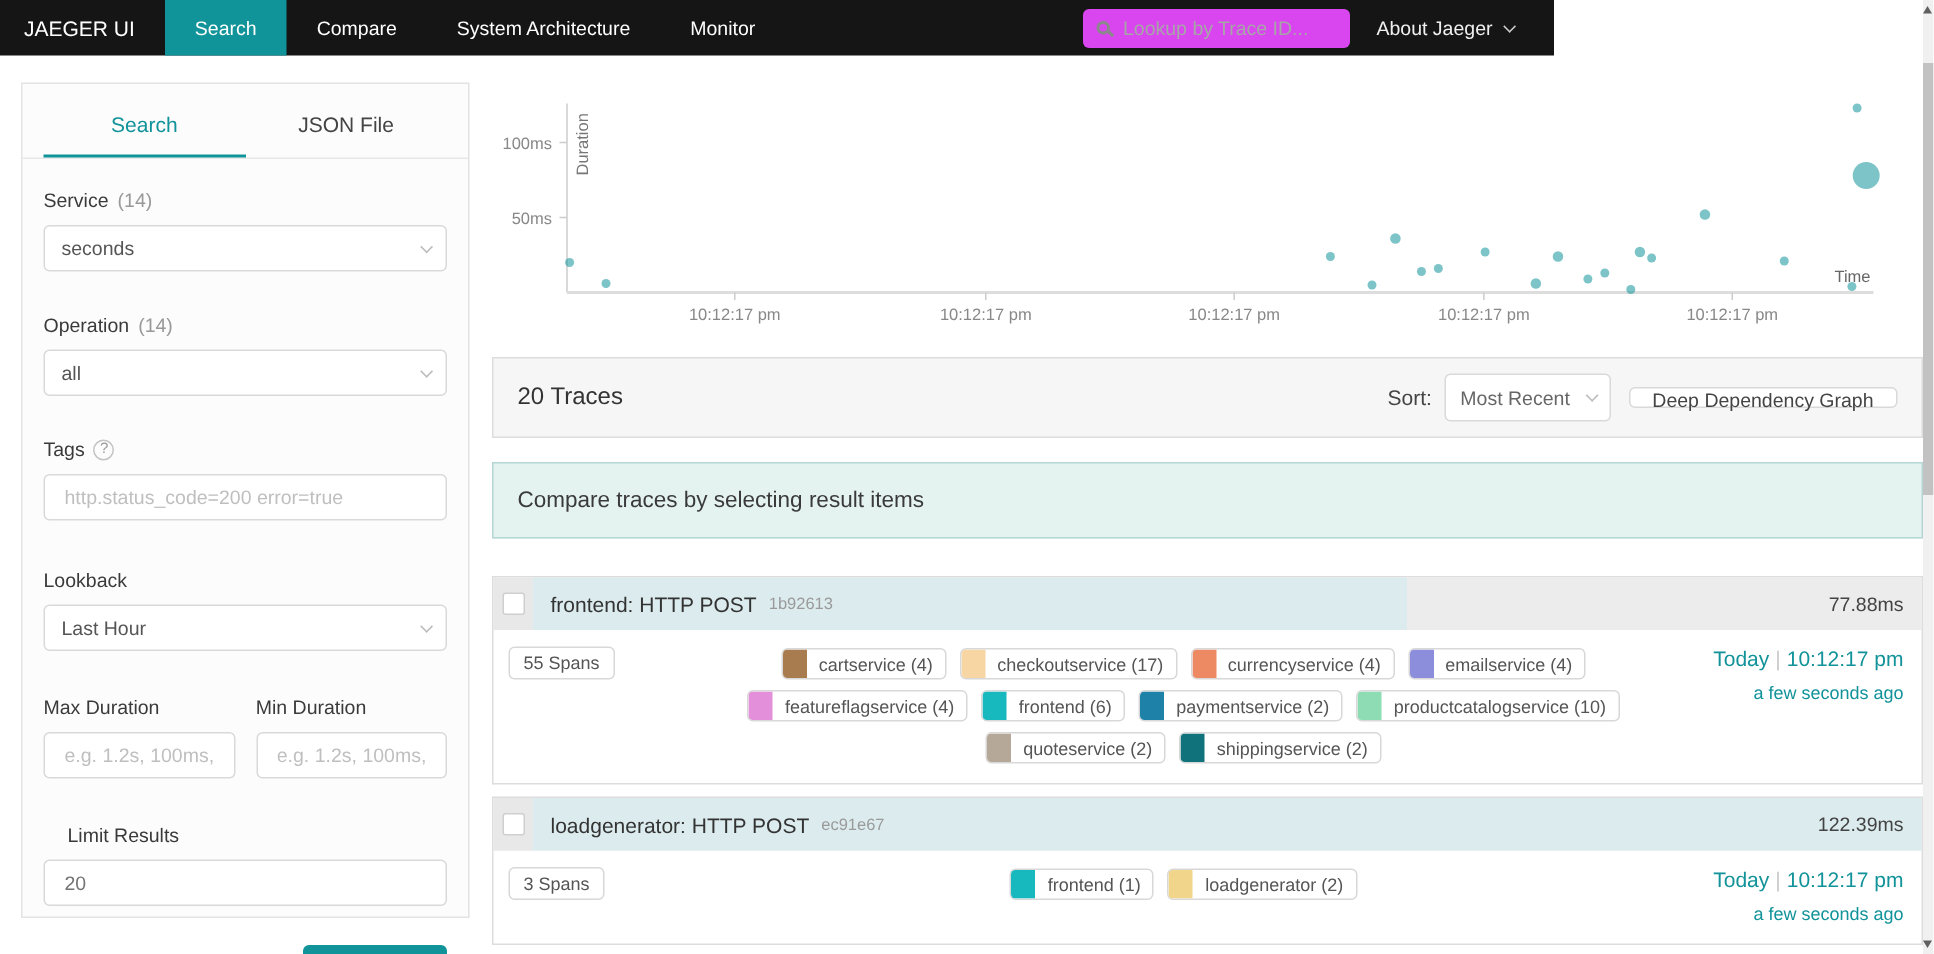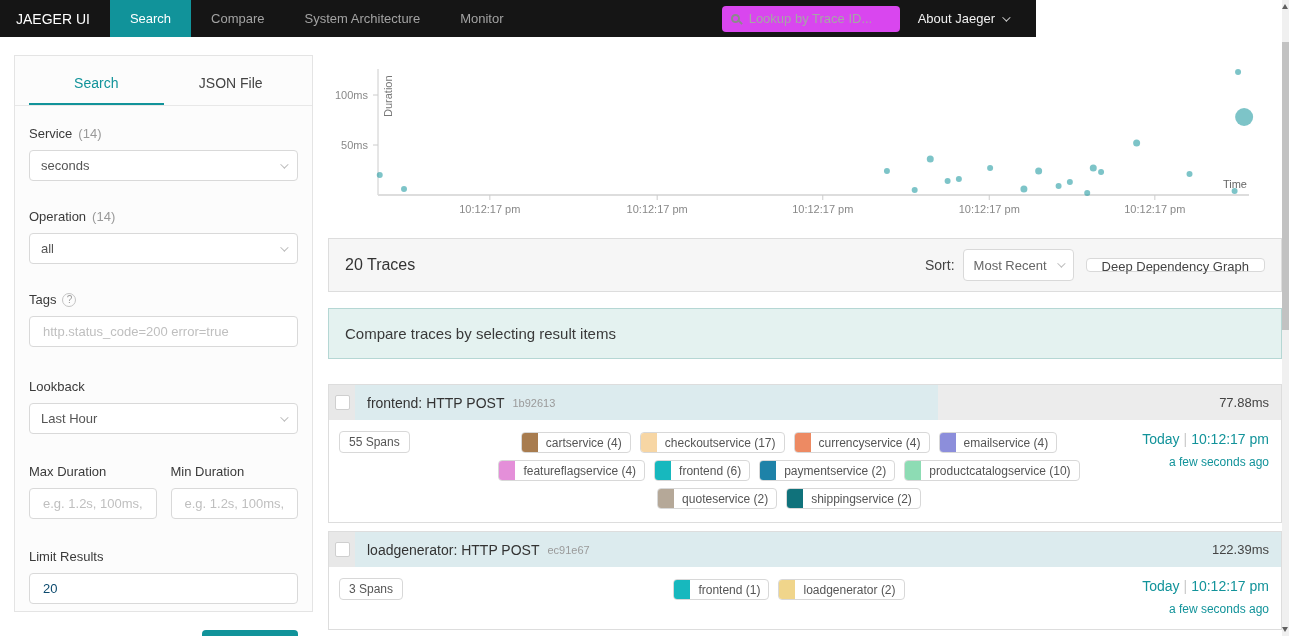--- a/index.html
+++ b/index.html
@@ -6,21 +6,21 @@
   html,body { margin:0; padding:0; }
   body {
     width:1289px; height:636px; overflow:hidden; position:relative;
     font-family:"Liberation Sans", sans-serif; background:#fff; color:#333;
   }
 
   
   .topnav { position:absolute; left:0; top:0; width:1036px; height:37px;
     background:#151515; display:flex; align-items:stretch; color:#e8e8e8; }
   .brand { display:flex; align-items:center; padding:0 20px 0 16px; color:#fff; font-size:14px; }
-  .nav-item { display:flex; align-items:center; padding:0 20px; font-size:13px; color:#a3a3a3; cursor:pointer; }
+  .nav-item { display:flex; align-items:center; padding:0 20px; font-size:13px; color:#ffffff; cursor:pointer; }
   .nav-item.active { background:#11939A; color:#fff; }
   .nav-spacer { flex:1; }
   .nav-search { display:flex; align-items:center; gap:7px; background:#d946ef; border-radius:4px;
     height:26px; width:178px; margin:auto 18px auto 0; padding:0 9px; }
   .nav-search input { border:none; outline:none; font-size:13px; width:100%; color:#333;
     font-family:"Liberation Sans",sans-serif; background:transparent; }
   .nav-search input::placeholder { color:#a6a6a6; }
   .mag { width:9px; height:9px; border:2px solid #8a8a8a; border-radius:50%; position:relative; flex:0 0 auto; }
   .mag::after { content:''; position:absolute; width:6px; height:2px; background:#8a8a8a;
     transform:rotate(45deg); right:-5px; bottom:-2px; }
@@ -33,21 +33,21 @@
   .sidebar { position:absolute; left:14px; top:55px; width:299px; height:557px;
     background:#fcfcfc; border:1px solid #e4e4e4; padding:0 14px; }
   .side-tabs { display:flex; gap:0; border-bottom:1px solid #e8e8e8; margin:0 -14px; padding:0 14px; }
   .side-tab { font-size:14px; padding:19px 14px 12px 14px; color:#444; cursor:pointer; width:50%; text-align:center; }
   .side-tab.active { color:#11939A; border-bottom:2px solid #11939A; }
   .fld-label { font-size:13px; color:#3a3a3a; margin:20px 0 9px 0; display:flex; align-items:center; gap:6px; }
   .fld-count { color:#999; }
   .select, .tinput { width:100%; height:31px; background:#fff; border:1px solid #d9d9d9; border-radius:4px;
     display:flex; align-items:center; padding:0 11px; font-size:13px; color:#555; cursor:pointer; }
   .select .sel-val { flex:1; white-space:nowrap; overflow:hidden; }
-  .tinput input { border:none; outline:none; width:100%; font-size:13px; color:#0c4a6e;
+  .tinput input { border:none; outline:none; width:100%; font-size:13px; color:#737373;
     font-family:"Liberation Sans",sans-serif; background:transparent; }
   .tinput input::placeholder { color:#bfbfbf; }
   .help { width:14px; height:14px; border:1px solid #c4c4c4; border-radius:50%; color:#9a9a9a; font-size:10px;
     display:inline-flex; align-items:center; justify-content:center; }
   .dur-row { display:flex; gap:14px; }
   .dur-row > div { flex:1; }
   .find-btn { background:#11939A; color:#fff; border:none; border-radius:4px; font-size:13px;
     padding:9px 14px; float:right; margin-top:26px; cursor:pointer; font-family:"Liberation Sans",sans-serif; }
 
   
@@ -177,21 +177,21 @@
     <div>
       <div class="fld-label" style="margin-top:30px;">
         <span>Min Duration</span>
       </div>
       <div class="tinput">
         <input type="text" placeholder="e.g. 1.2s, 100ms, 500us" style="">
       </div>
     </div>
   </div>
 
-  <div class="fld-label" style="margin-top:30px;">
+  <div class="fld-label" style="margin-top:30px;margin-left:16px;">
     <span>Limit Results</span>
   </div>
   <div class="tinput">
     <input type="text" value="20" style="">
   </div>
 
   <button class="find-btn">Find Traces</button>
 </div>
 
 <div class="main">

